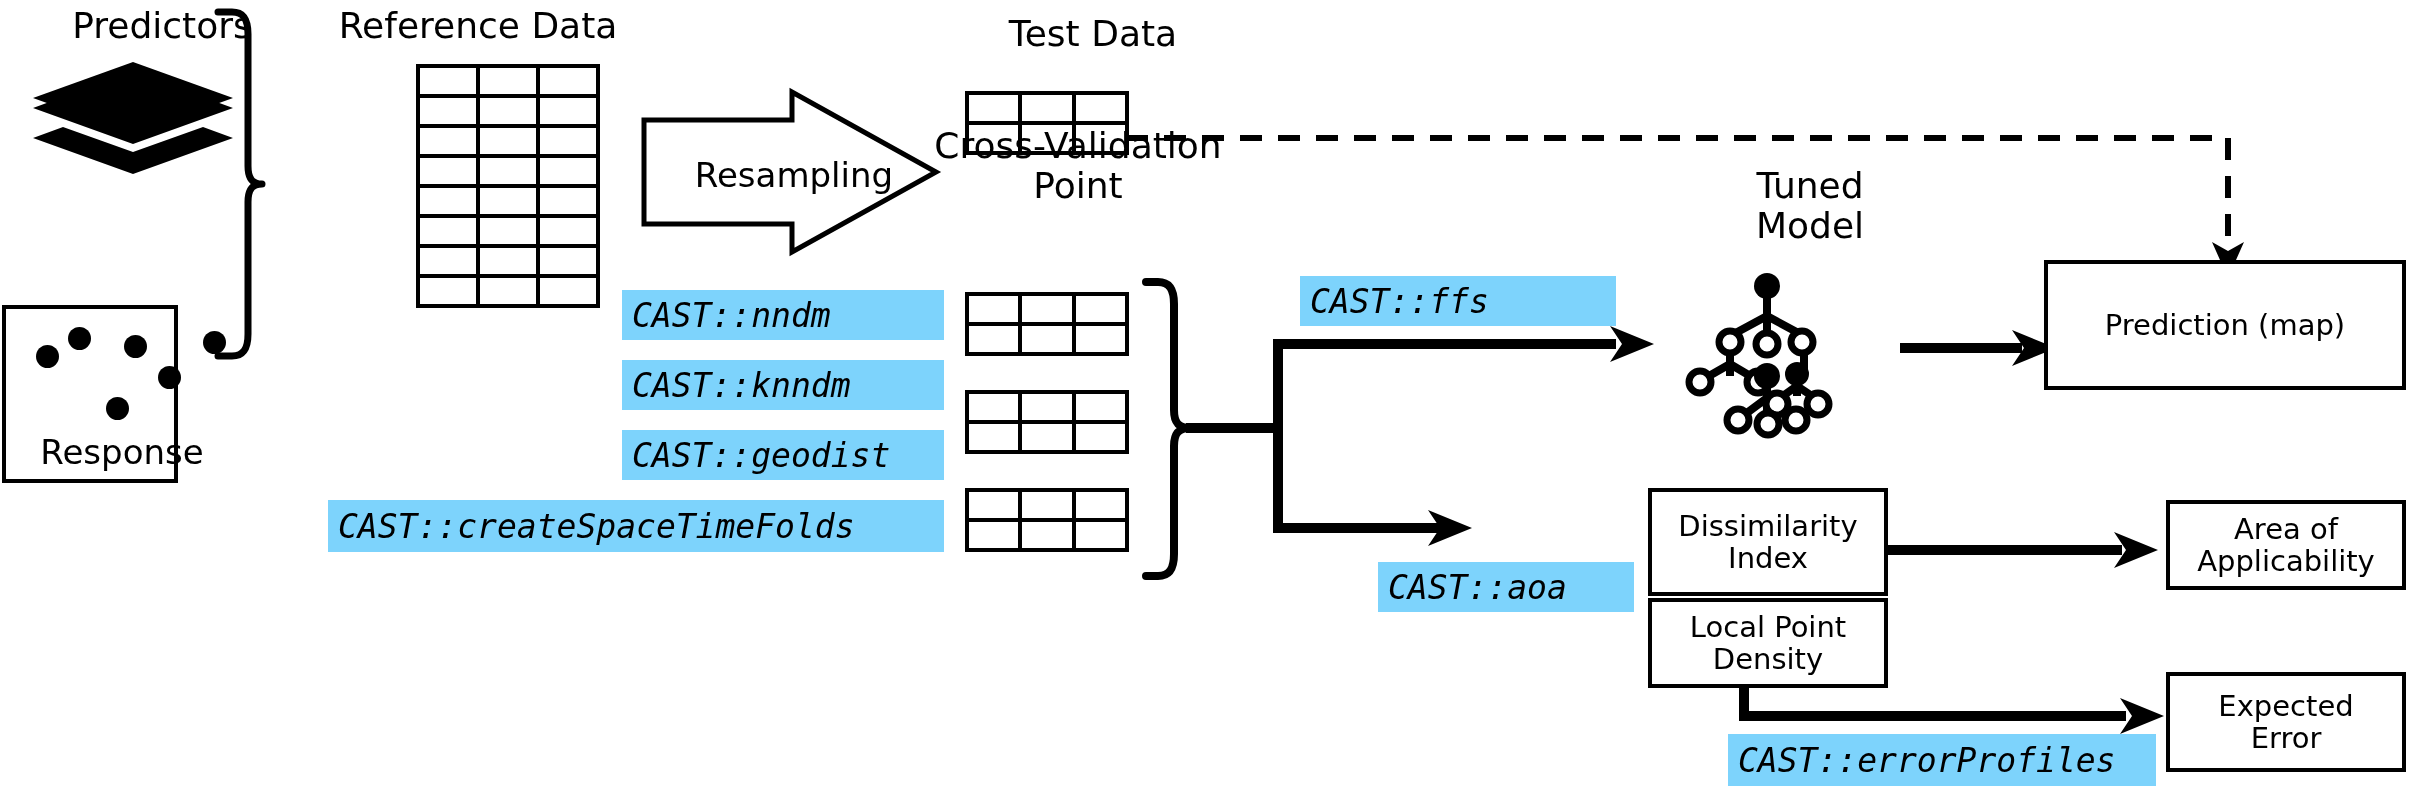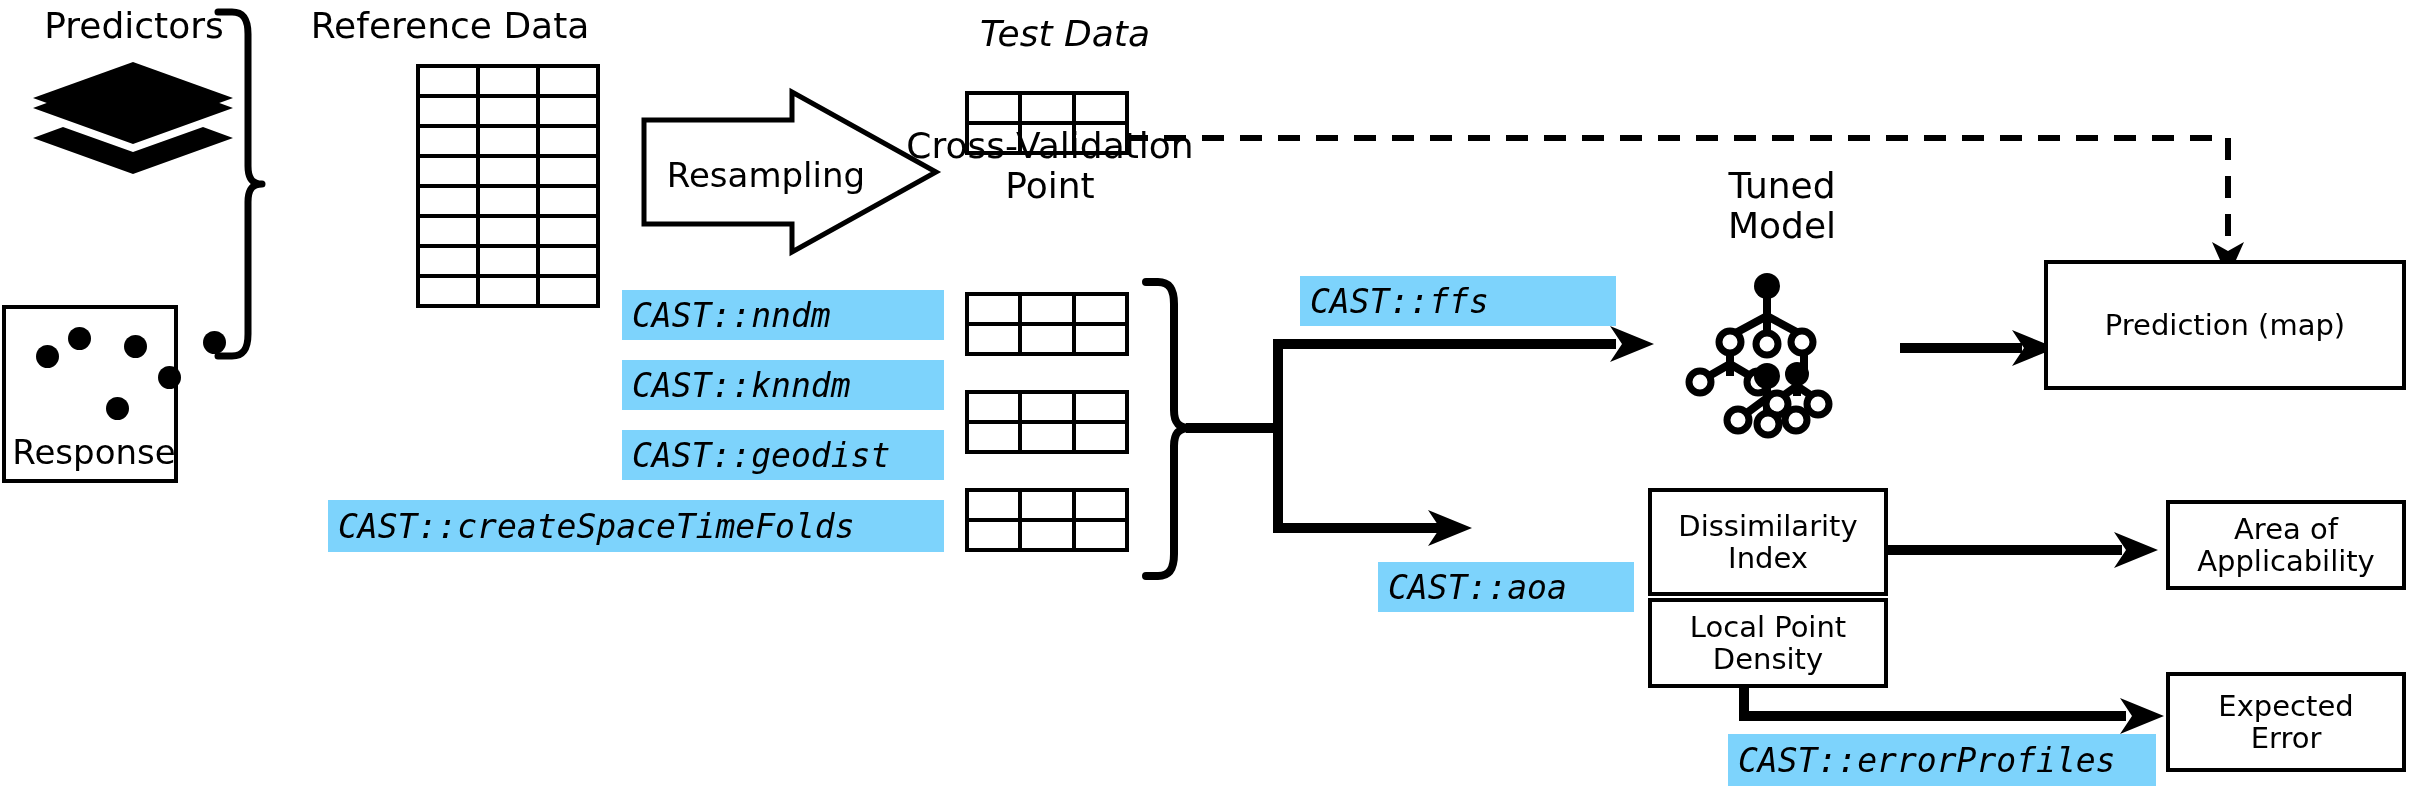--- a/index.html
+++ b/index.html
@@ -16,20 +16,21 @@
     overflow:hidden;
   }
   .abs{position:absolute;}
   .lbl{
     font-family:"DejaVu Sans", sans-serif;
     font-size:34px;
     line-height:1.12;
     color:#000;
     text-align:center;
     white-space:pre-line;
+    margin-left:28px;
   }
   .lbl.big{font-size:36px;}
   .code{
     font-family:"DejaVu Sans Mono", monospace;
     font-style:italic;
     font-size:33px;
     background:#7dd3fc;
     color:#000;
     display:flex;
     align-items:center;
@@ -140,21 +141,21 @@
   <div class="abs code" style="left:622px;top:430px;width:302px;height:50px;">CAST::geodist</div>
   <div class="abs code" style="left:328px;top:500px;width:596px;height:52px;">CAST::createSpaceTimeFolds</div>
 
   <div class="abs" style="left:640px;top:88px;width:300px;height:168px;">
     <svg width="300" height="168" viewBox="0 0 300 168">
       <polygon points="4,32 152,32 152,4 296,84 152,164 152,136 4,136" fill="#ffffff" stroke="#000" stroke-width="5" stroke-linejoin="miter"></polygon>
     </svg>
   </div>
   <div class="abs lbl" style="left:642px;top:156px;width:248px;">Resampling</div>
 
-  <div class="abs lbl big" style="left:935px;top:14px;width:260px;font-style:italic;">Test Data</div>
+  <div class="abs lbl big" style="left:935px;top:14px;width:260px;">Test Data</div>
   <div class="abs grid" style="left:965px;top:91px;width:164px;height:64px;grid-template-columns:repeat(3,1fr);grid-template-rows:repeat(2,1fr);">
       <i></i>
       <i></i>
       <i></i>
       <i></i>
       <i></i>
       <i></i>
     </div>
 
   <div class="abs" style="left:1124px;top:110px;width:1120px;height:180px;">

